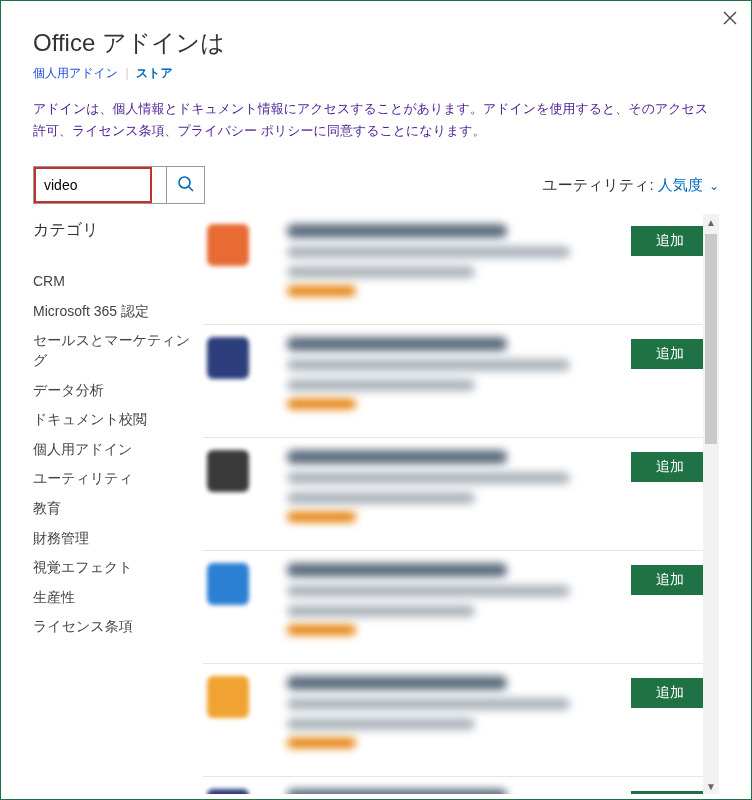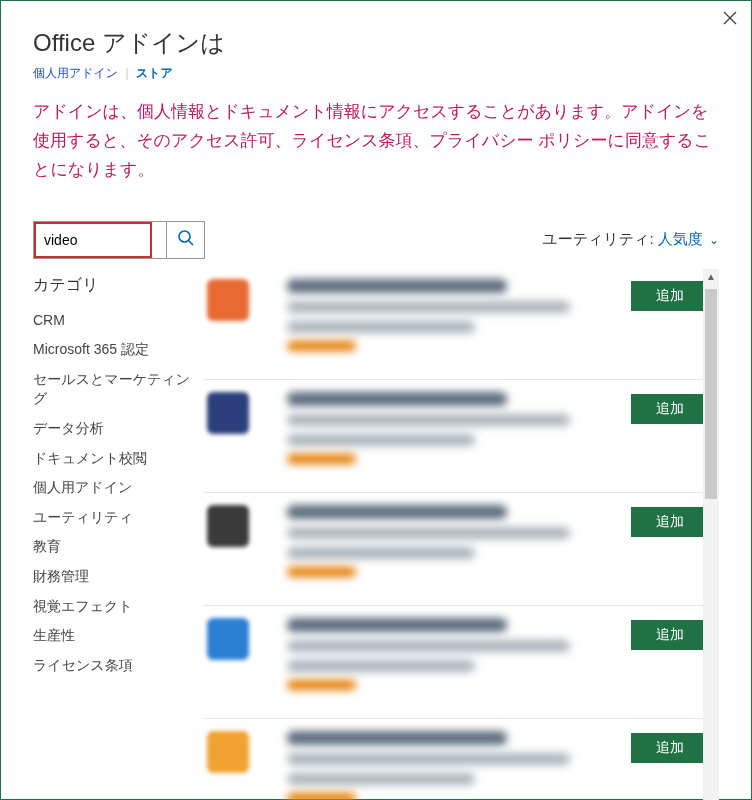--- a/index.html
+++ b/index.html
@@ -38,24 +38,24 @@
   }
   .tabs {
     font-size: 12px;
     color: #666;
     margin-bottom: 16px;
   }
   .tab-my { color:#1d4ed8; }
   .tab-sep { margin:0 4px; color:#ccc; }
   .tab-store { color:#0067b8; cursor:pointer;font-weight:bold; }
   .disclaimer {
-    font-size: 17px;
-    color:#be185d;
+    font-size: 13px;
+    color:#4c1d95;
     line-height:1.7;
-    margin-bottom:36px;
+    margin-bottom:24px;
   }
   .toolbar {
     display:flex;
     justify-content:space-between;
     align-items:center;
     margin-bottom:10px;
   }
   .search-wrap {
     display:flex;
     border:1px solid #999;
@@ -87,21 +87,21 @@
     position:relative;
   }
   .sidebar {
     width:170px;
     flex:0 0 170px;
     padding-top:6px;
   }
   .side-header {
     font-size:16px;
     color:#333;
-    margin-bottom:10px;
+    margin-bottom:26px;
     font-weight:400;
   }
   .side-item {
     font-size:14px;
     color:#444;
     padding:5px 0;
     cursor:pointer;
     line-height:1.4;
   }
   .side-item.active { color:#0067b8; }

